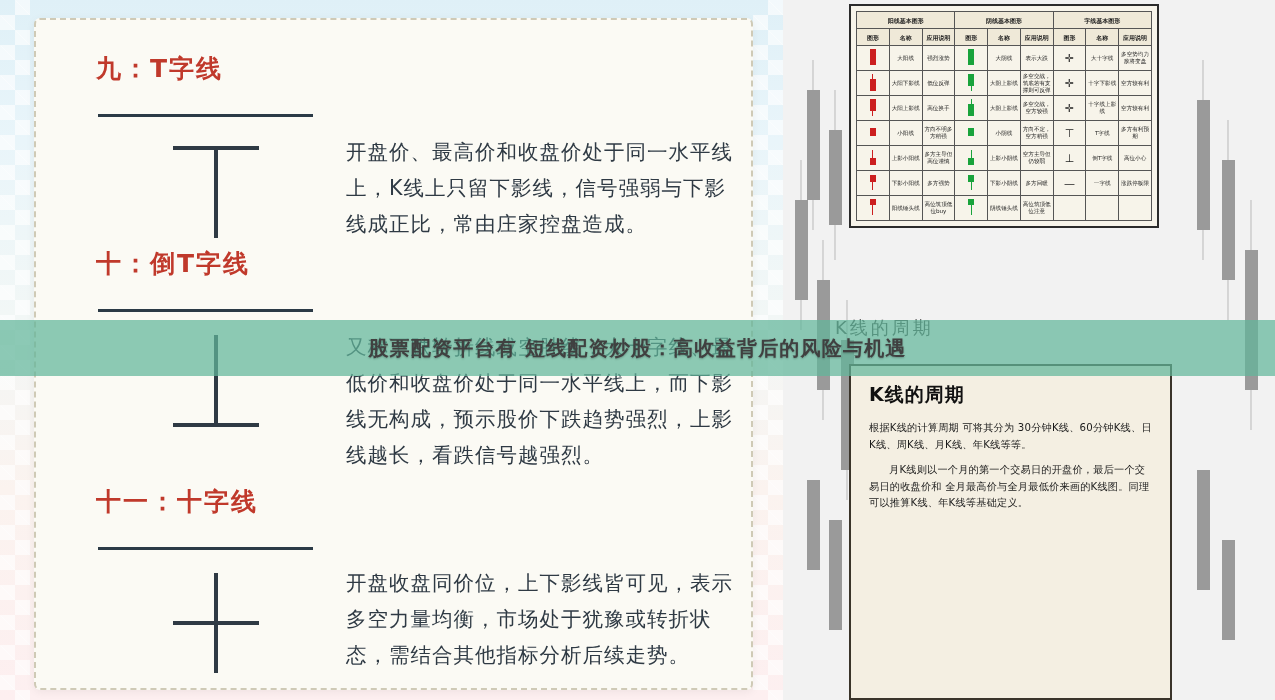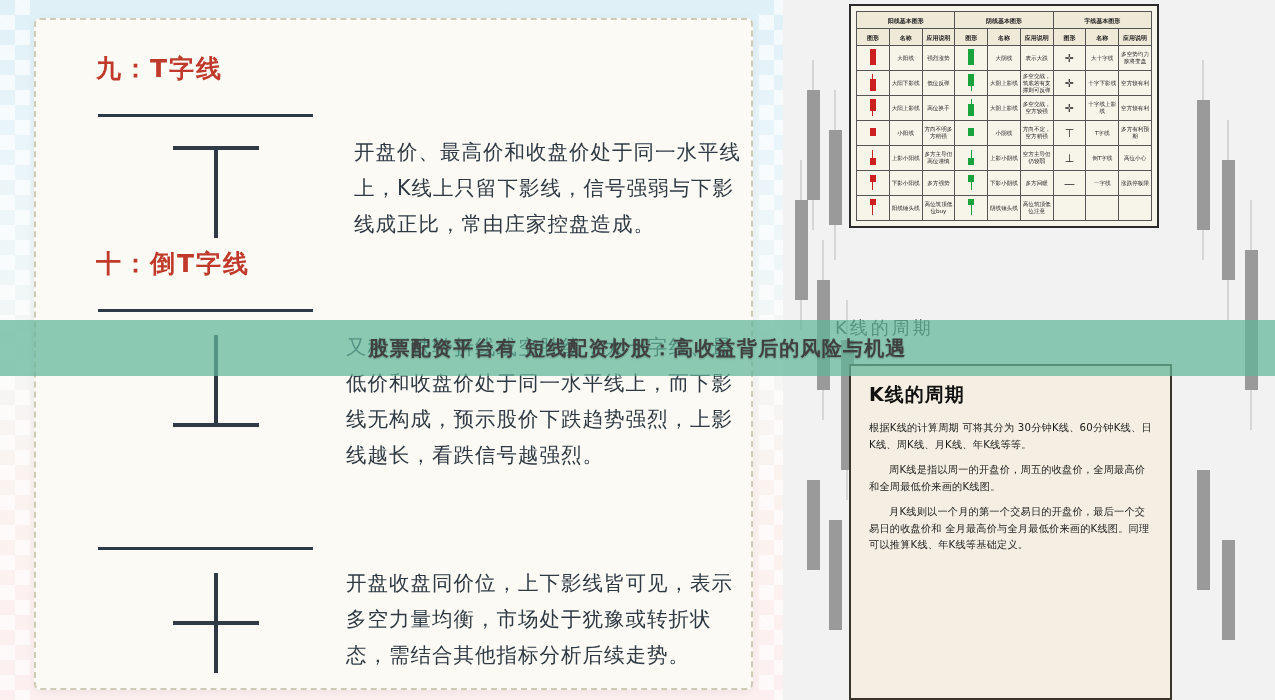--- a/index.html
+++ b/index.html
@@ -21,21 +21,20 @@
   
   .left-panel {
     position: absolute;
     left: 0;
     top: 0;
     width: 783px;
     height: 700px;
     background:
       linear-gradient(180deg, #dff0f7 0%, #e9f5fa 20%, #f2f7f6 45%, #fbf3ef 70%, #fdeff0 100%);
     overflow: hidden;
-    padding-left: 6px;
   }
   
   .checker-left, .checker-right {
     position: absolute;
     top: 0;
     width: 30px;
     height: 700px;
     background-image:
       linear-gradient(45deg, rgba(255,255,255,.75) 25%, transparent 25%, transparent 75%, rgba(255,255,255,.75) 75%),
       linear-gradient(45deg, rgba(255,255,255,.75) 25%, transparent 25%, transparent 75%, rgba(255,255,255,.75) 75%);
@@ -235,34 +234,35 @@
 
     <div class="note-card">
 
       <div class="sec" style="top:32px;">
         <div class="sec-title">九：T字线</div>
         <div class="title-underline" style="top:62px; width:215px;"></div>
         <svg class="glyph-box" style="top:78px;" width="170" height="120" viewBox="0 0 170 120">
           <line x1="42" y1="18" x2="128" y2="18" stroke="#2f3a44" stroke-width="4"></line>
           <line x1="85" y1="18" x2="85" y2="108" stroke="#2f3a44" stroke-width="4"></line>
         </svg>
-        <div class="body-text" style="left:318px; top:82px;">开盘价、最高价和收盘价处于同一水平线上，K线上只留下影线，信号强弱与下影线成正比，常由庄家控盘造成。</div>
+        <div class="body-text" style="left:310px; top:82px;">开盘价、最高价和收盘价处于同一水平线上，K线上只留下影线，信号强弱与下影线成正比，常由庄家控盘造成。</div>
       </div>
 
       <div class="sec" style="top:227px;">
         <div class="sec-title">十：倒T字线</div>
         <div class="title-underline" style="top:62px; width:215px;"></div>
         <svg class="glyph-box" style="top:78px;" width="170" height="120" viewBox="0 0 170 120">
           <line x1="85" y1="10" x2="85" y2="100" stroke="#2f3a44" stroke-width="4"></line>
           <line x1="42" y1="100" x2="128" y2="100" stroke="#2f3a44" stroke-width="4"></line>
         </svg>
         <div class="body-text" style="left:310px; top:82px;">又称下跌转折线或空胜线，大十字线、最低价和收盘价处于同一水平线上，而下影线无构成，预示股价下跌趋势强烈，上影线越长，看跌信号越强烈。</div>
       </div>
 
       <div class="sec" style="top:465px;">
+        <div class="sec-title">十一：十字线</div>
         <div class="title-underline" style="top:62px; width:215px;"></div>
         <svg class="glyph-box" style="top:78px;" width="170" height="120" viewBox="0 0 170 120">
           <line x1="85" y1="10" x2="85" y2="110" stroke="#2f3a44" stroke-width="4"></line>
           <line x1="42" y1="60" x2="128" y2="60" stroke="#2f3a44" stroke-width="4"></line>
         </svg>
         <div class="body-text" style="left:310px; top:82px;font-family:Liberation Mono, monospace;">开盘收盘同价位，上下影线皆可见，表示多空力量均衡，市场处于犹豫或转折状态，需结合其他指标分析后续走势。</div>
       </div>
 
     </div>
   </div>
@@ -396,21 +396,20 @@
             <td></td>
             <td></td>
           </tr>
         </tbody>
       </table>
     </div>
 
     <div class="kperiod-card">
       <div class="kperiod-title">K线的周期</div>
       <p class="kperiod-p">根据K线的计算周期 可将其分为 30分钟K线、60分钟K线、日K线、周K线、月K线、年K线等等。</p>
-      <p class="kperiod-p indent">周K线是指以周一的开盘价，周五的收盘价，全周最高价和全周最低价来画的K线图。</p>
       <p class="kperiod-p indent">月K线则以一个月的第一个交易日的开盘价，最后一个交易日的收盘价和 全月最高价与全月最低价来画的K线图。同理可以推算K线、年K线等基础定义。</p>
     </div>
   </div>
 
   <div class="mid-caption">K线的周期</div>
 
   <div class="overlay-band">
     <div class="overlay-title">股票配资平台有 短线配资炒股：高收益背后的风险与机遇</div>
   </div>
 

